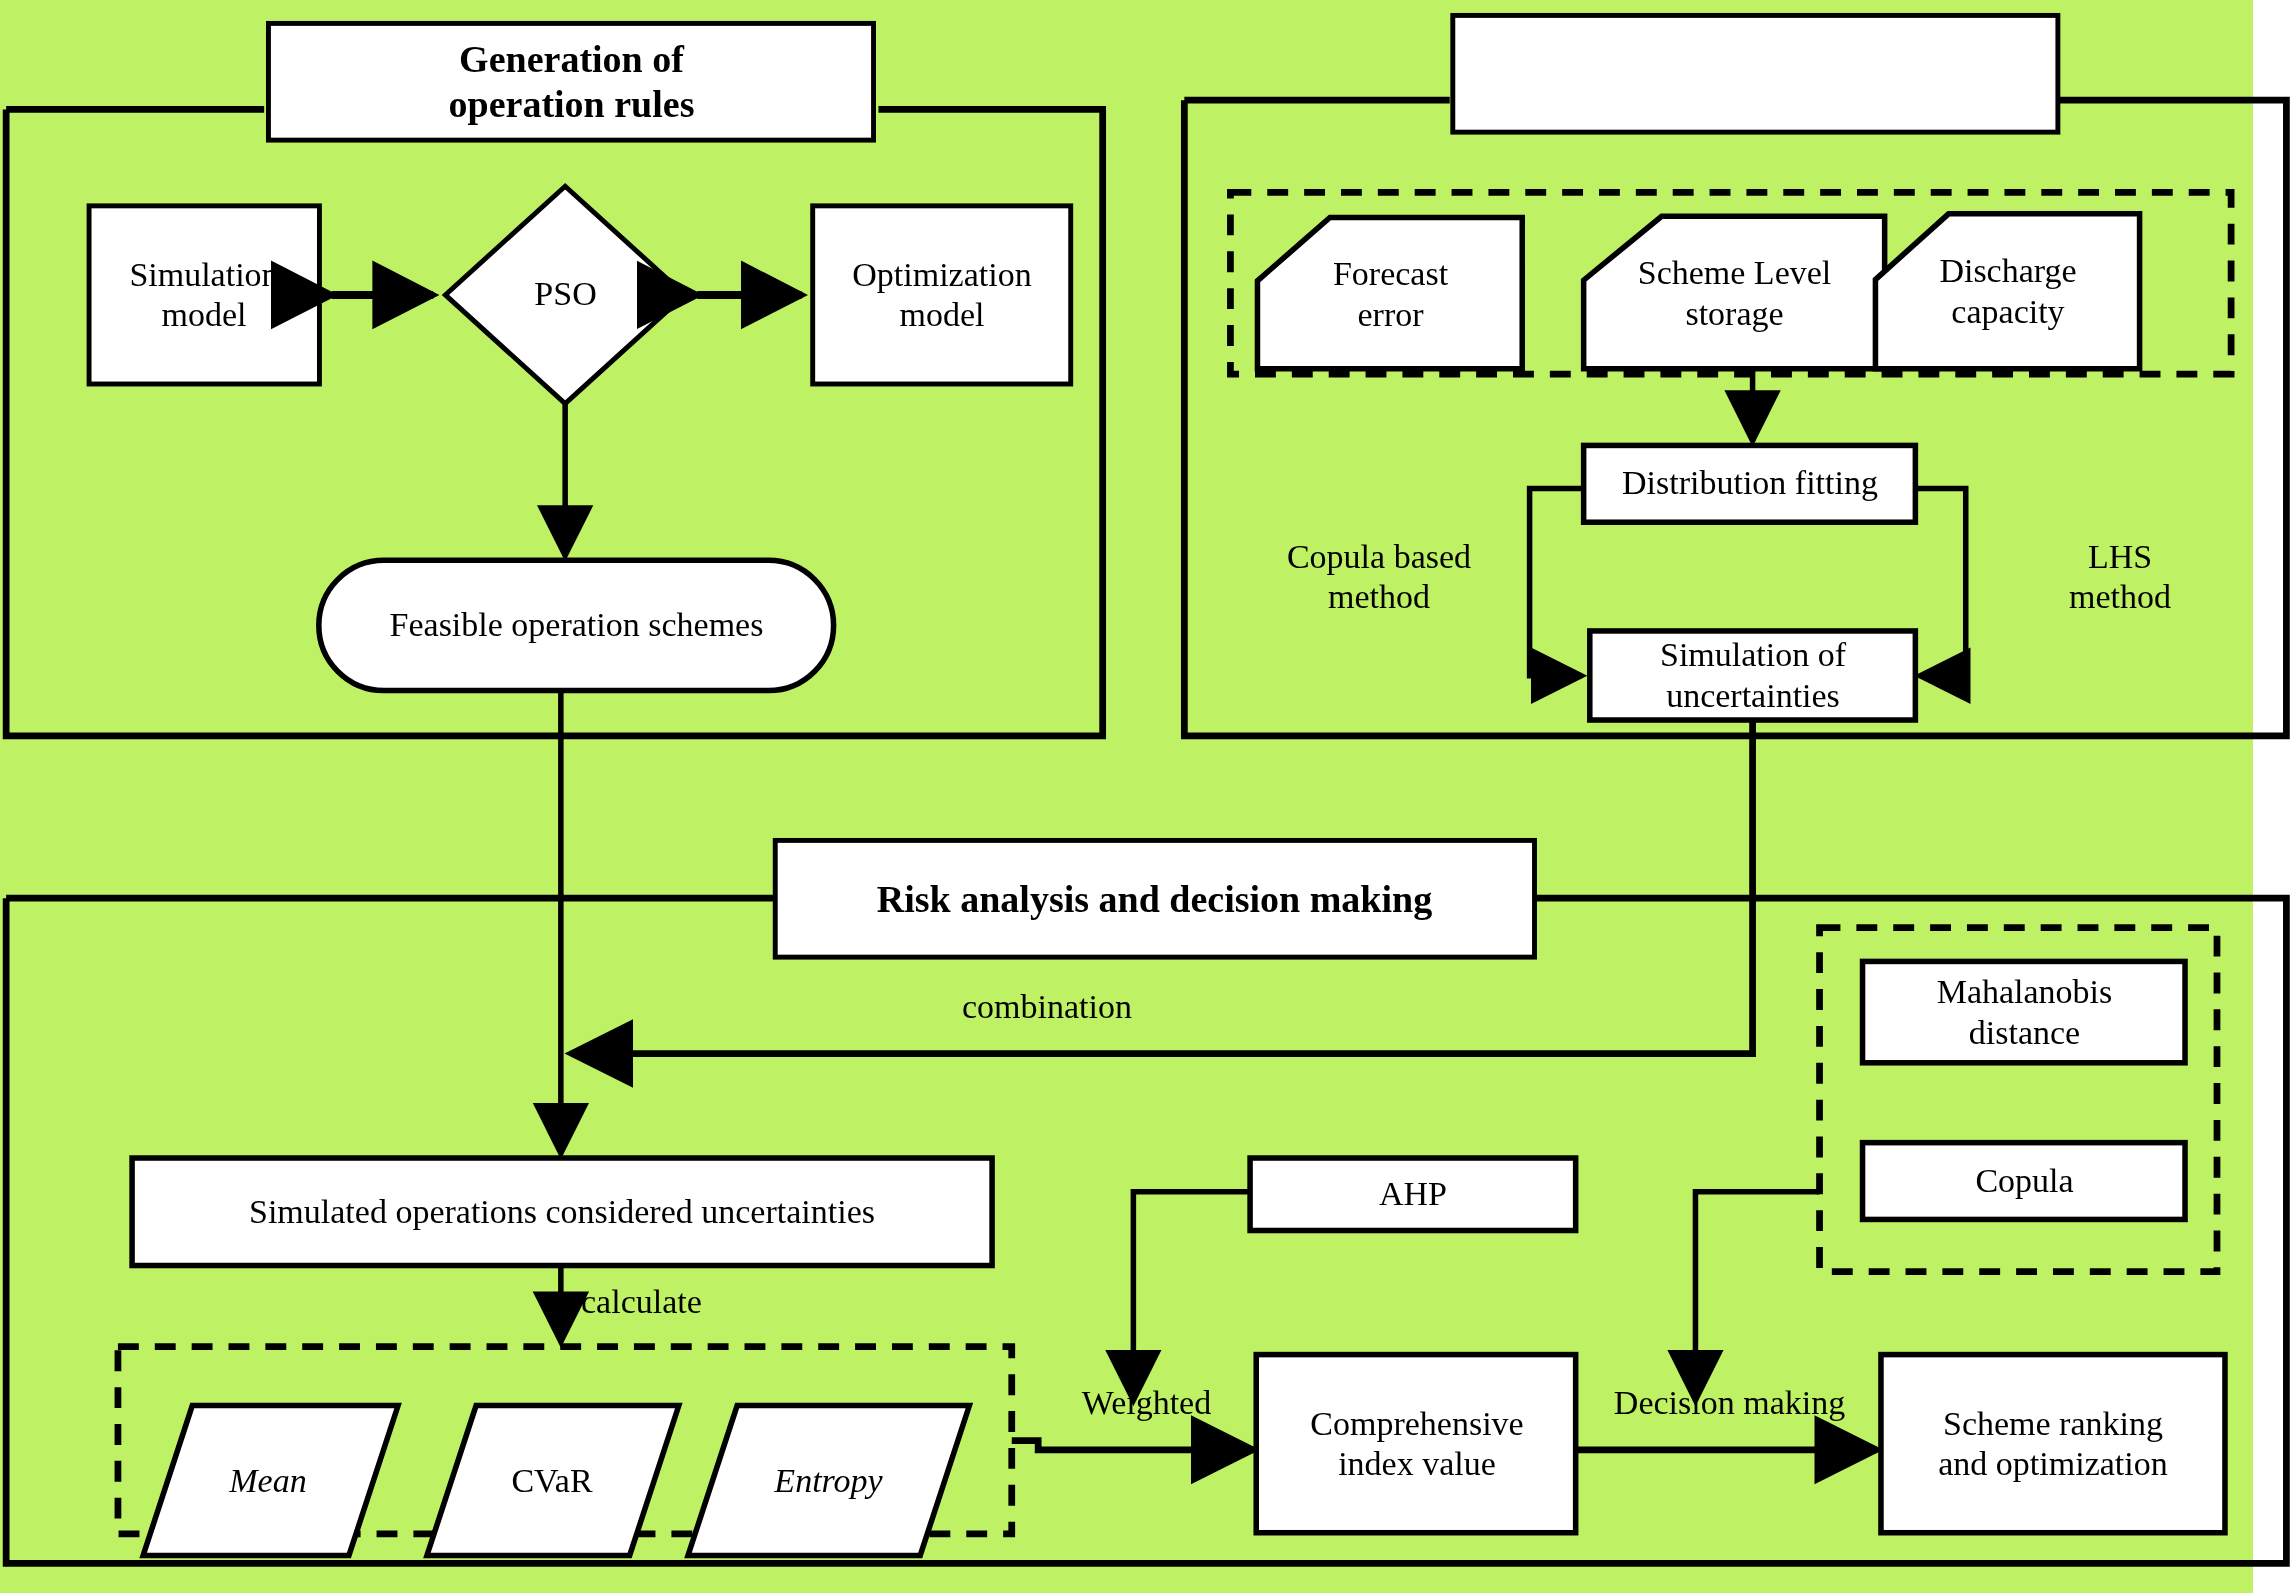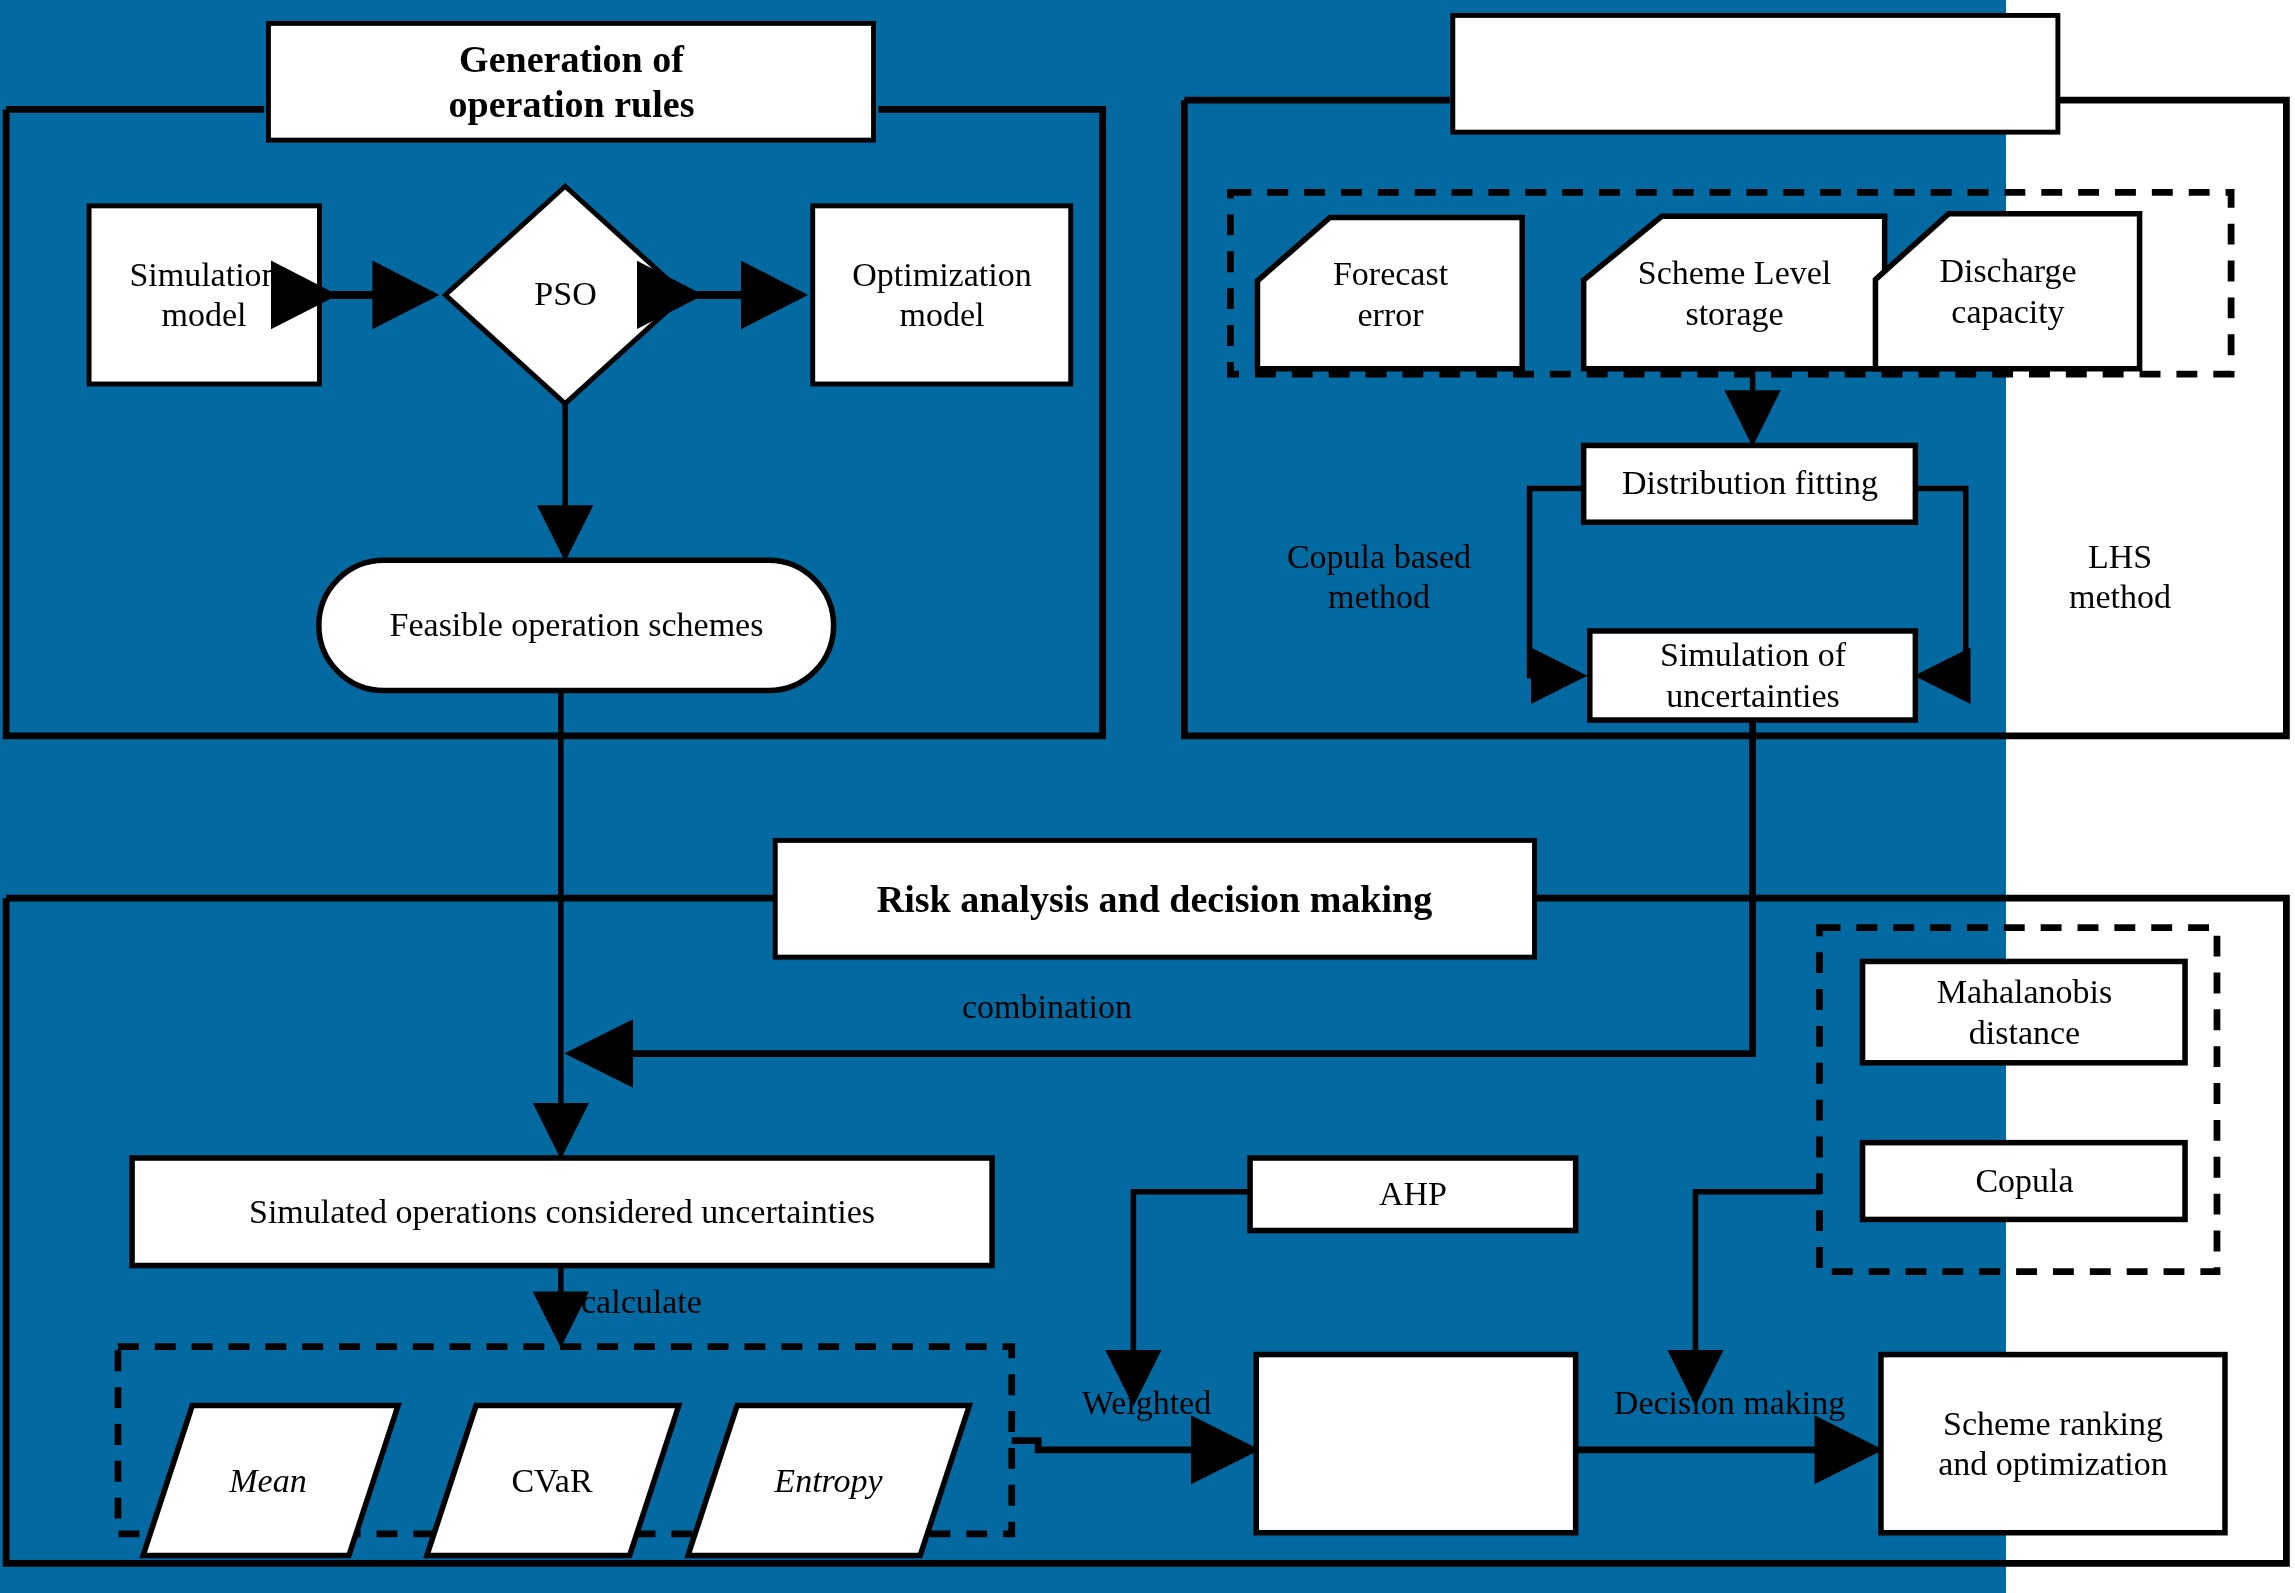--- a/index.html
+++ b/index.html
@@ -1,17 +1,17 @@
 <!DOCTYPE html>
 <html style="font-size:9.8px"><head>
 <meta charset="utf-8">
 <style>
   html,body{margin:0;padding:0;background:#ffffff;}
-  #stage{position:relative;width:1978px;height:1593px;background:#0369a1;
-         font-family:"Liberation Serif", serif;padding-left:28px;}
+  #stage{position:relative;width:2253px;height:1593px;background:#bef264;
+         font-family:"Liberation Serif", serif;}
   svg{position:absolute;left:0;top:0;width:2295px;height:1593px;}
   .lbl{position:absolute;text-align:center;color:#000;line-height:1.18;
        font-family:"Liberation Serif", serif;font-size:34px;
        display:flex;align-items:center;justify-content:center;}
   .lbl.bold{font-weight:bold;}
 </style>
 </head>
 <body>
 
 <div id="stage">
@@ -146,20 +146,22 @@
 <div class="lbl" style="left:165px;top:1406px;width:206px;height:150px;font-style:italic;">Mean</div>
 
 <div class="lbl" style="left:449px;top:1406px;width:206px;height:150px;">CVaR</div>
 
 <div class="lbl" style="left:710px;top:1406px;width:237px;height:150px;font-style:italic;">Entropy</div>
 
 <div class="lbl" style="left:1045px;top:1382px;width:203px;height:43px;">Weighted</div>
 
 <div class="lbl" style="left:1250px;top:1158px;width:326px;height:73px;">AHP</div>
 
+<div class="lbl" style="left:1257px;top:1355px;width:320px;height:178px;white-space:pre-line;">Comprehensive
+index value</div>
 
 <div class="lbl" style="left:1579px;top:1382px;width:301px;height:43px;">Decision making</div>
 
 <div class="lbl" style="left:1863px;top:962px;width:323px;height:101px;white-space:pre-line;">Mahalanobis
 distance</div>
 
 <div class="lbl" style="left:1863px;top:1143px;width:323px;height:77px;">Copula</div>
 
 <div class="lbl" style="left:1881px;top:1355px;width:344px;height:178px;white-space:pre-line;">Scheme ranking
 and optimization</div>

